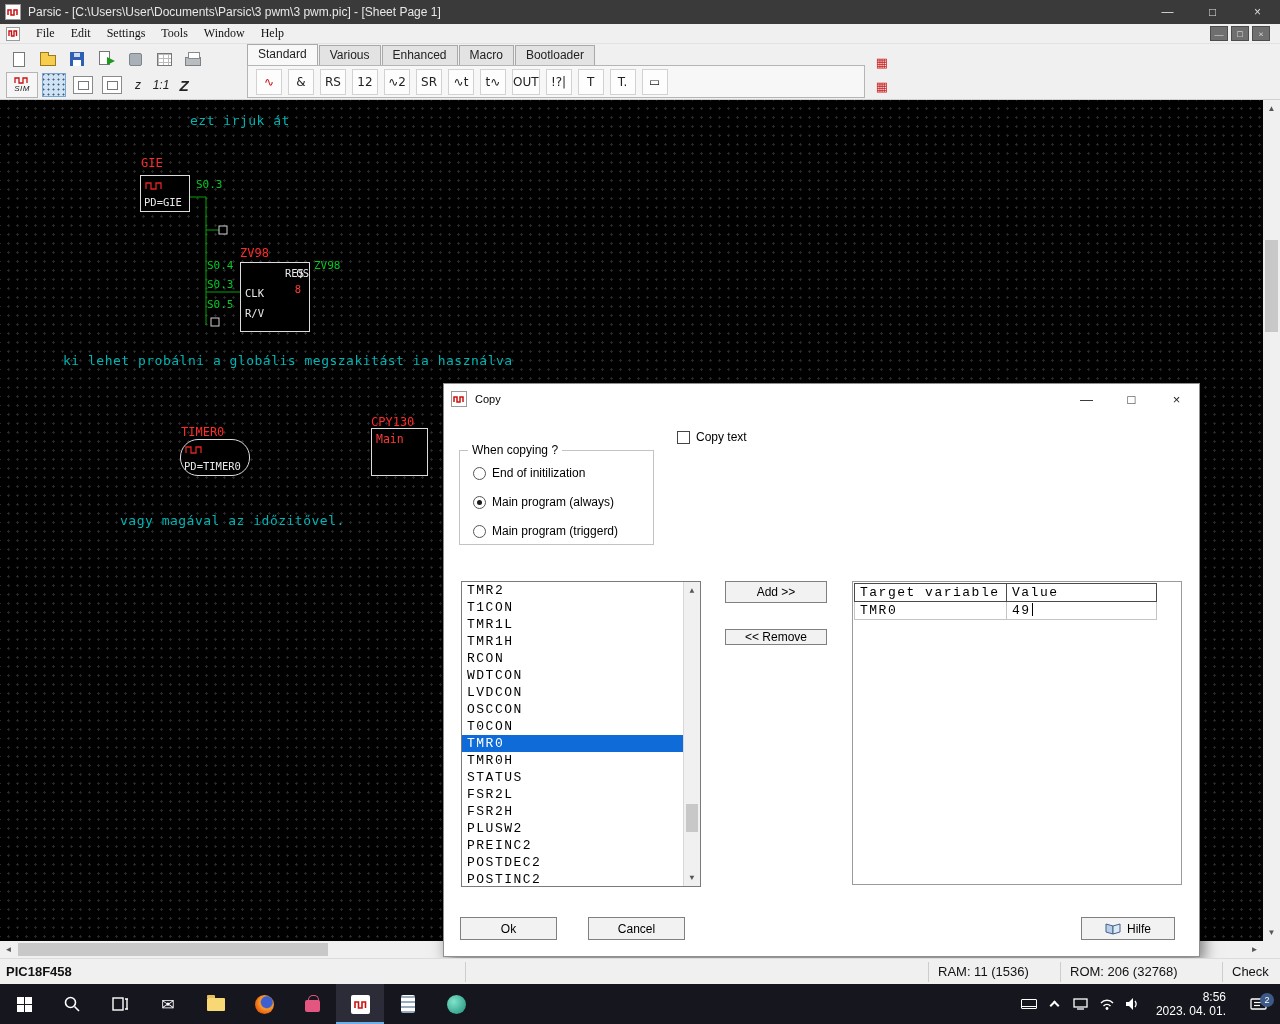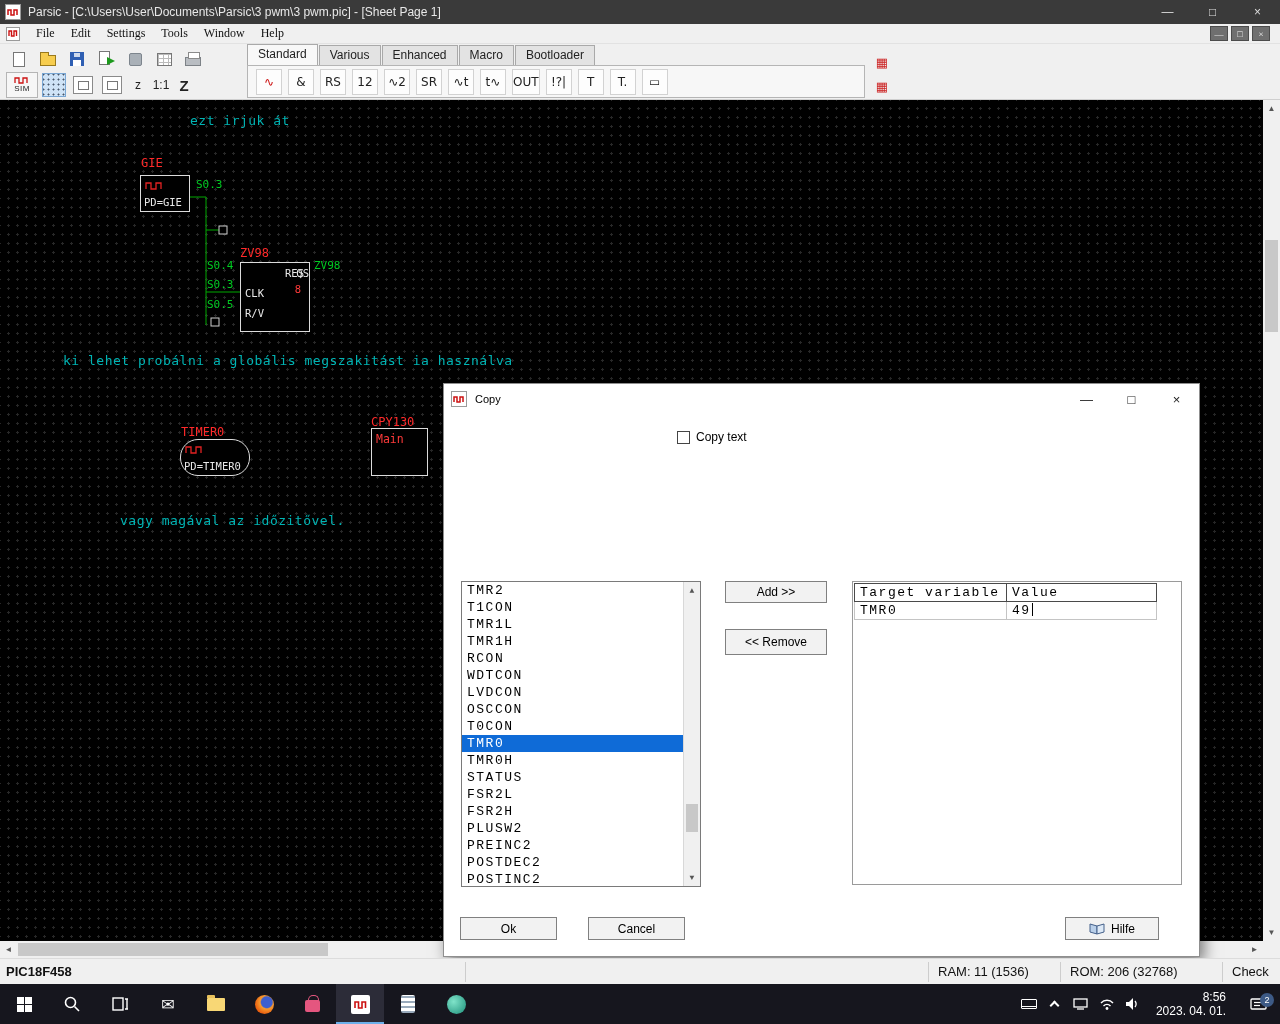--- a/index.html
+++ b/index.html
@@ -17,21 +17,21 @@
 
 .menubar{position:absolute;left:0;top:24px;width:1280px;height:20px;background:#f0f0f0;display:flex;align-items:center;font-size:12px;color:#111;border-bottom:1px solid #e2e2e2;font-family:Liberation Serif, serif;}
 .menubar .logo{margin-left:6px;width:14px;height:14px;}
 .menu-items{display:flex;margin-left:8px;height:100%;}
 .menu-item{padding:0 8px;display:flex;align-items:center;}
 .mdi-controls{margin-left:auto;display:flex;gap:3px;margin-right:10px;}
 .mdi-btn{width:18px;height:15px;background:#6f6f6f;border:1px solid #4c4c4c;color:#f2f2f2;font-size:9px;display:flex;align-items:center;justify-content:center;}
 
 
 .toolbar{position:absolute;left:0;top:44px;width:1280px;height:56px;background:#f0f0f0;border-bottom:1px solid #cfcfcf;}
-.tb-row{position:absolute;display:flex;align-items:center;gap:3px;}
+.tb-row{position:absolute;display:flex;align-items:center;gap:3px;font-style:italic;}
 .tbtn{width:26px;height:24px;display:flex;align-items:center;justify-content:center;border:1px solid transparent;background:transparent;}
 .page{width:12px;height:15px;background:#fff;border:1px solid #777;}
 .folder{width:16px;height:11px;background:#f7cd4e;border:1px solid #9a7a1c;position:relative;margin-top:3px;}
 .folder::before{content:"";position:absolute;top:-4px;left:-1px;width:7px;height:3px;background:#f7cd4e;border:1px solid #9a7a1c;border-bottom:none;}
 .floppy{width:14px;height:14px;background:#2f5fb3;position:relative;}
 .floppy::before{content:"";position:absolute;bottom:0;left:3px;width:8px;height:6px;background:#fff;}
 .floppy::after{content:"";position:absolute;top:1px;left:4px;width:6px;height:4px;background:#cdd9ee;}
 .export-wrap{position:relative;width:14px;height:16px;}
 .export-wrap .page{width:11px;height:14px;}
 .arrow-right{position:absolute;right:-2px;bottom:2px;width:0;height:0;border-top:4px solid transparent;border-bottom:4px solid transparent;border-left:8px solid #1d9a1d;}
@@ -312,20 +312,37 @@
         <div class="dlg-btnw">□</div>
         <div class="dlg-btnw">×</div>
       </div>
     </div>
 
     <div class="checkbox-row">
       <div class="cb-box"></div>
       <span>Copy text</span>
     </div>
 
+    <div class="groupbox">
+      <div class="gb-legend">When copying ?</div>
+      <div id="radio-group">
+          <div class="radio-row" style="top: 15px;">
+            <span class="radio"></span>
+            <span>End of initilization</span>
+          </div>
+          <div class="radio-row" style="top: 44px;">
+            <span class="radio checked"></span>
+            <span>Main program (always)</span>
+          </div>
+          <div class="radio-row" style="top: 73px;">
+            <span class="radio"></span>
+            <span>Main program (triggerd)</span>
+          </div>
+        </div>
+    </div>
 
     <div class="listbox">
       <div class="lb-items" id="lb-items">
           <div class="lb-item">TMR2</div>
           <div class="lb-item">T1CON</div>
           <div class="lb-item">TMR1L</div>
           <div class="lb-item">TMR1H</div>
           <div class="lb-item">RCON</div>
           <div class="lb-item">WDTCON</div>
           <div class="lb-item">LVDCON</div>
@@ -342,42 +359,42 @@
           <div class="lb-item">POSTINC2</div>
         </div>
       <div class="lb-scroll">
         <div class="sb-arrow" style="left:0;top:0;width:16px;">▲</div>
         <div class="sb-thumb" style="left:2px;top:222px;width:12px;height:28px;"></div>
         <div class="sb-arrow" style="left:0;bottom:0;width:16px;">▼</div>
       </div>
     </div>
 
     <div class="dbtn" style="left:281px;top:197px;width:102px;height:22px;">Add &gt;&gt;</div>
-    <div class="dbtn" style="left:281px;top:245px;width:102px;height:26px;">&lt;&lt; Remove</div>
+    <div class="dbtn" style="left:281px;top:245px;width:102px;height:16px;">&lt;&lt; Remove</div>
 
     <div class="gridpanel">
       <table>
         <thead>
             <tr id="grid-head">
               <th>Target variable</th>
               <th>Value</th>
             </tr>
           </thead>
         <tbody id="grid-body">
             <tr>
               <td>TMR0</td>
               <td>49<span class="caret"></span></td>
             </tr>
           </tbody>
       </table>
     </div>
 
     <div class="dbtn" style="left:16px;top:533px;width:97px;height:23px;">Ok</div>
     <div class="dbtn" style="left:144px;top:533px;width:97px;height:23px;">Cancel</div>
-    <div class="dbtn" style="left:621px;top:533px;width:94px;height:23px;">
+    <div class="dbtn" style="left:637px;top:533px;width:94px;height:23px;">
       <svg width="16" height="13">
         <path d="M1 2 L8 4 L8 12 L1 10 Z" fill="#b9cfe9" stroke="#44608a" stroke-width="1"></path>
         <path d="M15 2 L8 4 L8 12 L15 10 Z" fill="#dde9f6" stroke="#44608a" stroke-width="1"></path>
       </svg>
       <span>Hilfe</span>
     </div>
   </div>
 
   <div class="statusbar">
     <div class="sb-text" style="left:6px;font-weight:bold;">PIC18F458</div>

